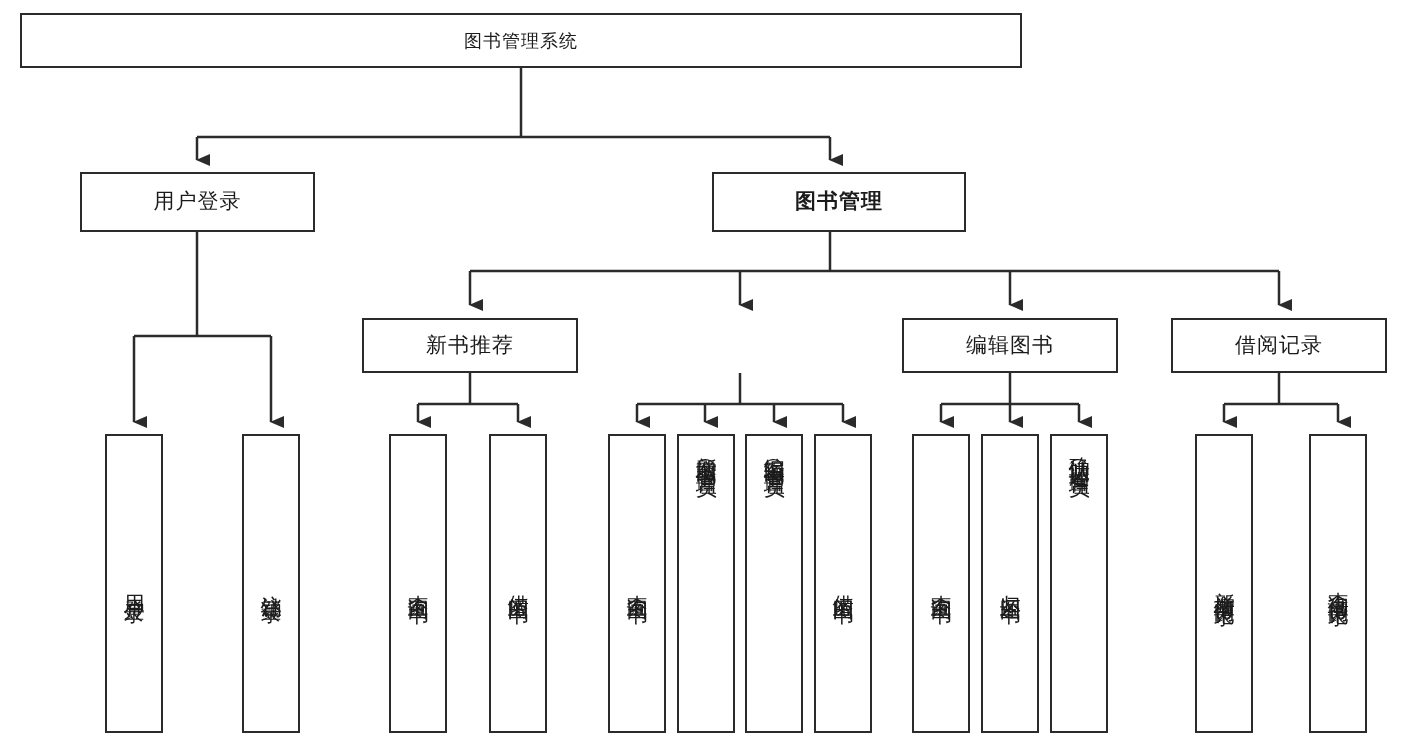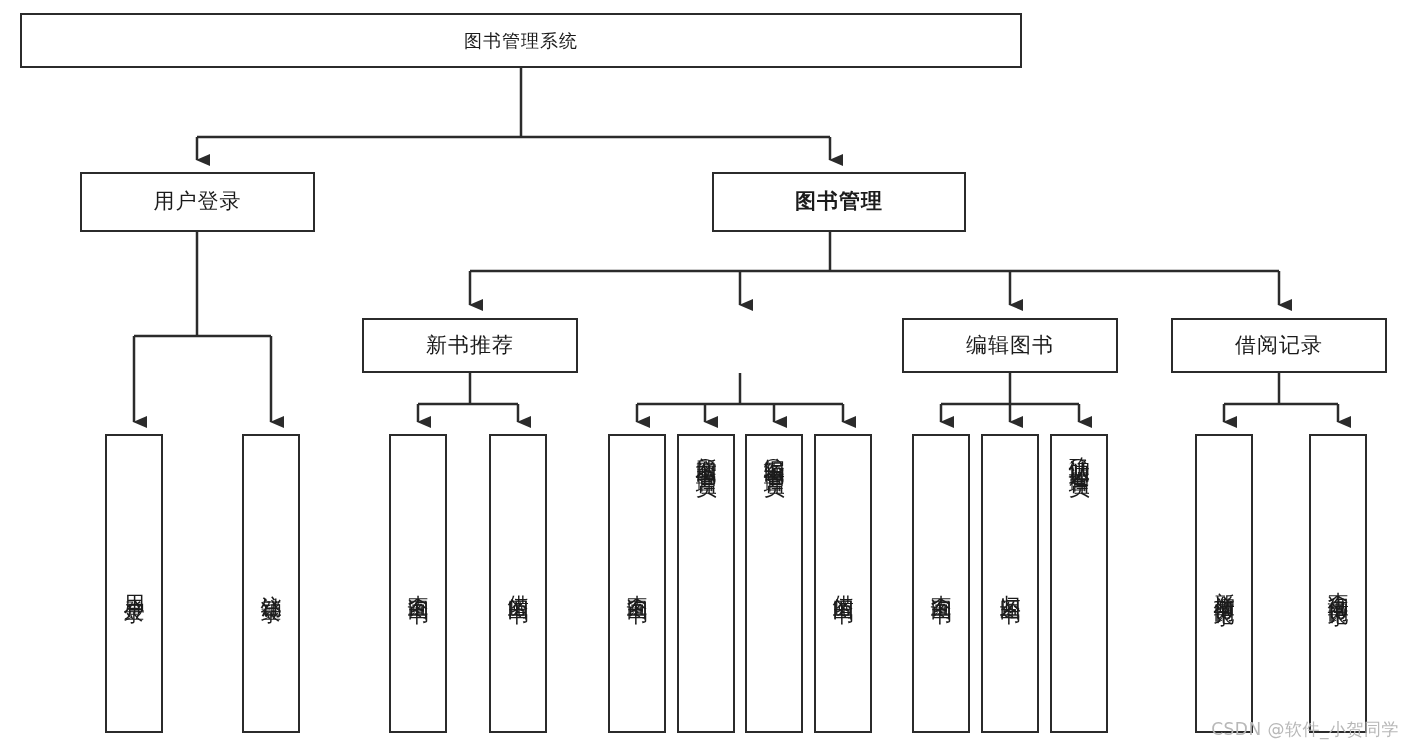--- a/index.html
+++ b/index.html
@@ -142,14 +142,13 @@
   <div class="node node-v top-aligned" style="left:745px; top:434px; width:58px; height:299px;">编辑图书（管理员）</div>
   <div class="node node-v" style="left:814px; top:434px; width:58px; height:299px;">借阅图书</div>
 
   <div class="node node-v" style="left:912px; top:434px; width:58px; height:299px;">查询图书</div>
   <div class="node node-v" style="left:981px; top:434px; width:58px; height:299px;">归还图书</div>
   <div class="node node-v top-aligned" style="left:1050px; top:434px; width:58px; height:299px;">确认归还（管理员）</div>
 
   <div class="node node-v" style="left:1195px; top:434px; width:58px; height:299px;">新增借阅记录</div>
   <div class="node node-v" style="left:1309px; top:434px; width:58px; height:299px;">查询借阅记录</div>
 
-  <div class="watermark">CSDN @软件_小贺同学</div>
 </div>
 
 </body></html>

